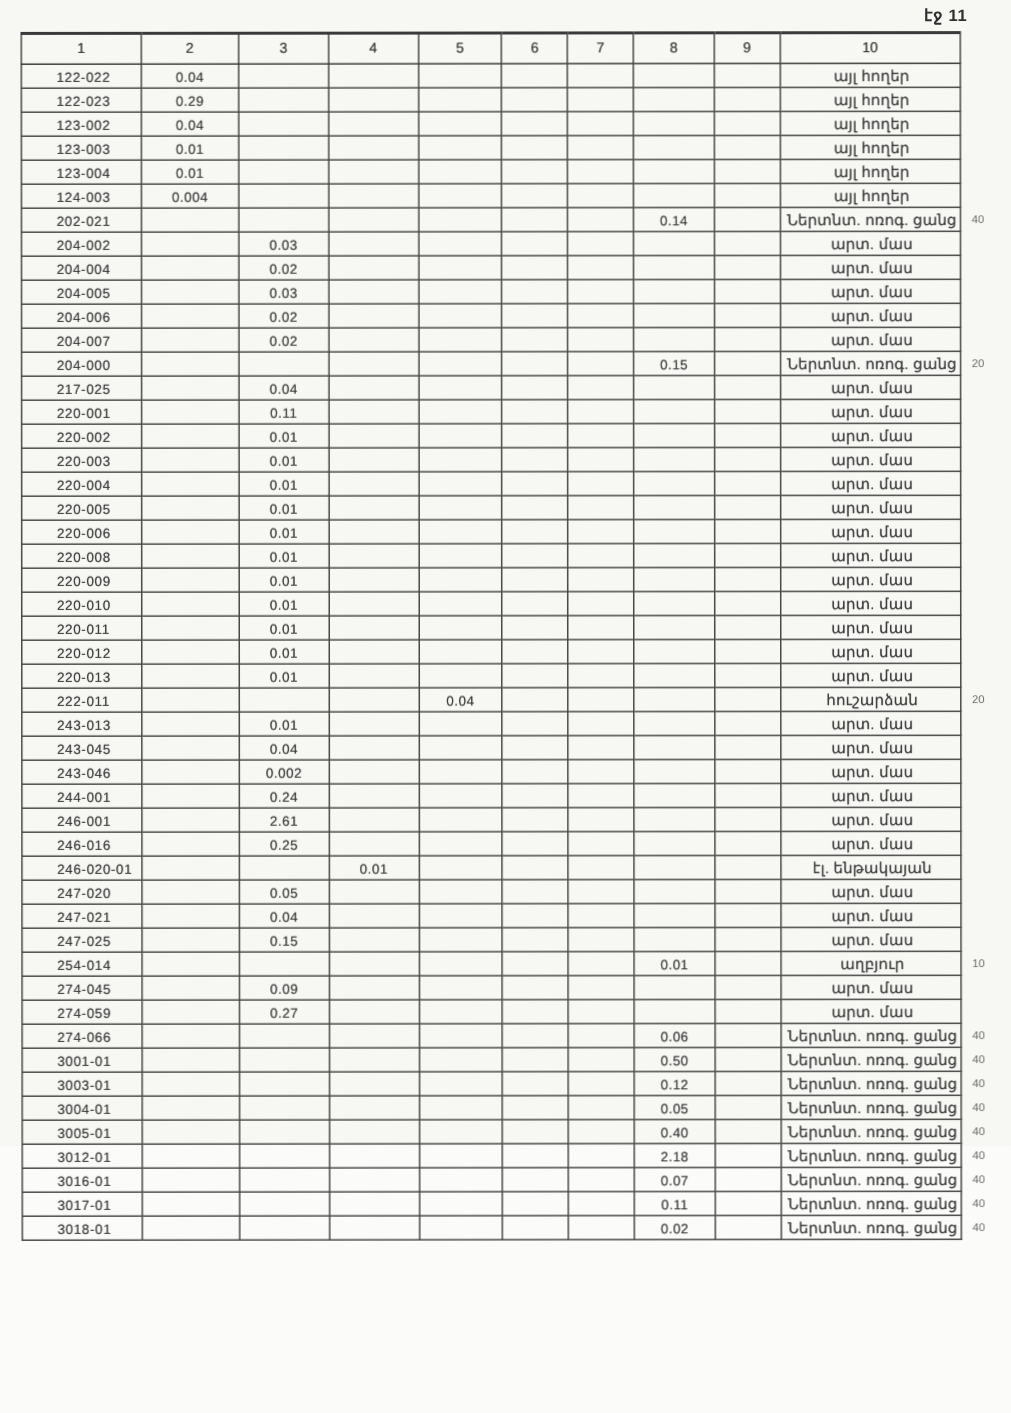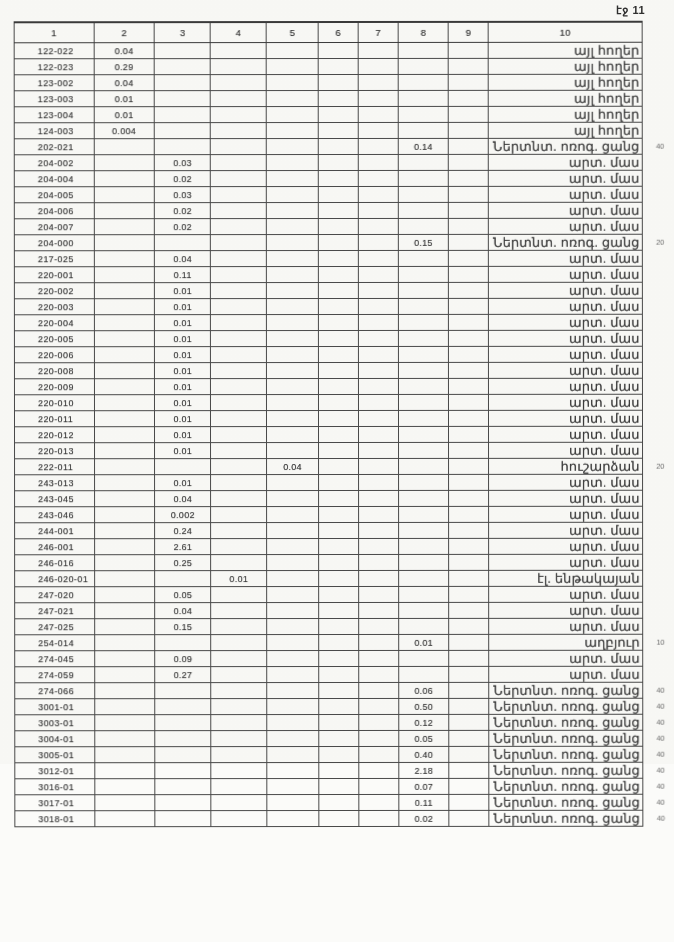--- a/index.html
+++ b/index.html
@@ -32,24 +32,24 @@
     text-shadow:0 0 0.5px rgba(60,60,60,0.55);
   }
   thead th{
     border-top:2px solid #3c3c3c;
     border-bottom:1.5px solid #3c3c3c;
     font-weight:normal;text-align:center;
     height:19px;font-size:9.5px;color:#363636;
   }
   td.code{text-align:left;padding-left:23px;letter-spacing:0.4px;}
   td.val{text-align:center;letter-spacing:0.3px;}
-  td.land{text-align:right;font-size:13px;padding-left:4px;letter-spacing:0.1px;}
+  td.land{text-align:center;font-size:10px;padding-left:4px;letter-spacing:0.1px;}
   th.note-cell, td.note-cell{
     border:none;background:transparent;
-    font-size:7.5px;color:#6b6b6b;text-align:center;padding-left:7px;
+    font-size:7.5px;color:#6b6b6b;text-align:left;padding-left:7px;
     text-shadow:none;
   }
 </style>
 </head>
 <body>
 
 <div class="page">
   <div class="page-label">էջ 11</div>
   <div class="table-wrap">
     <table>

